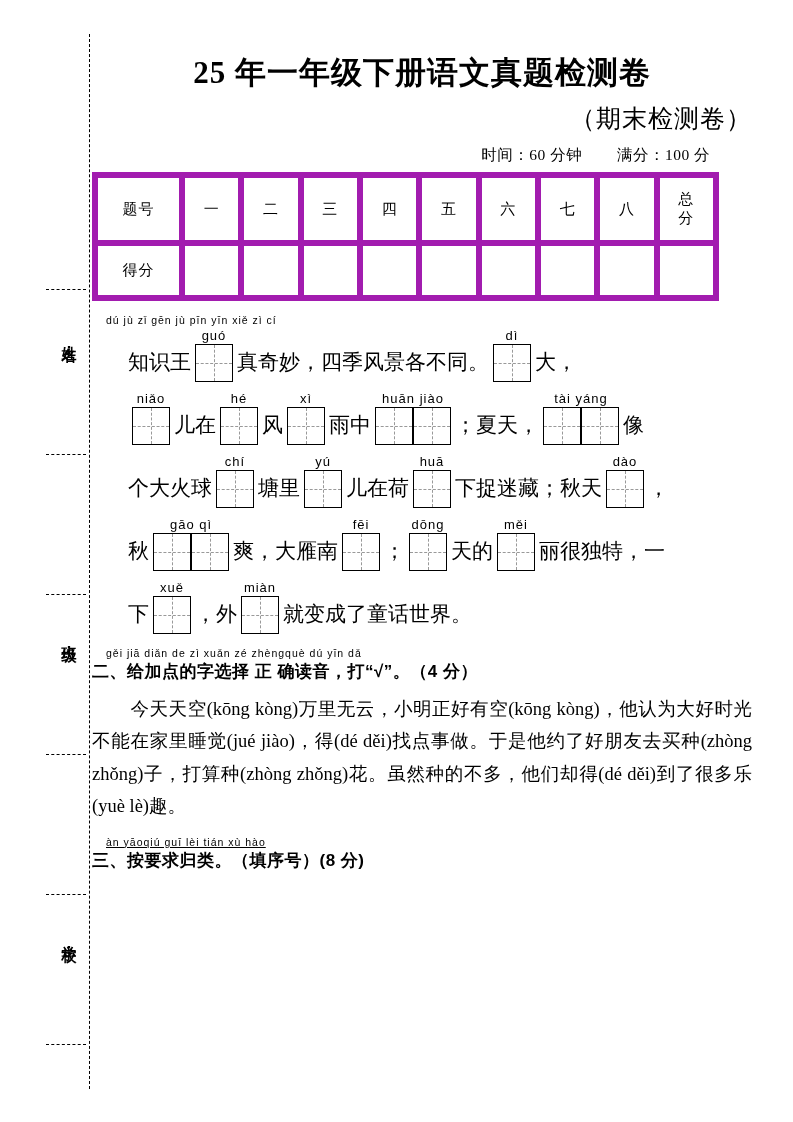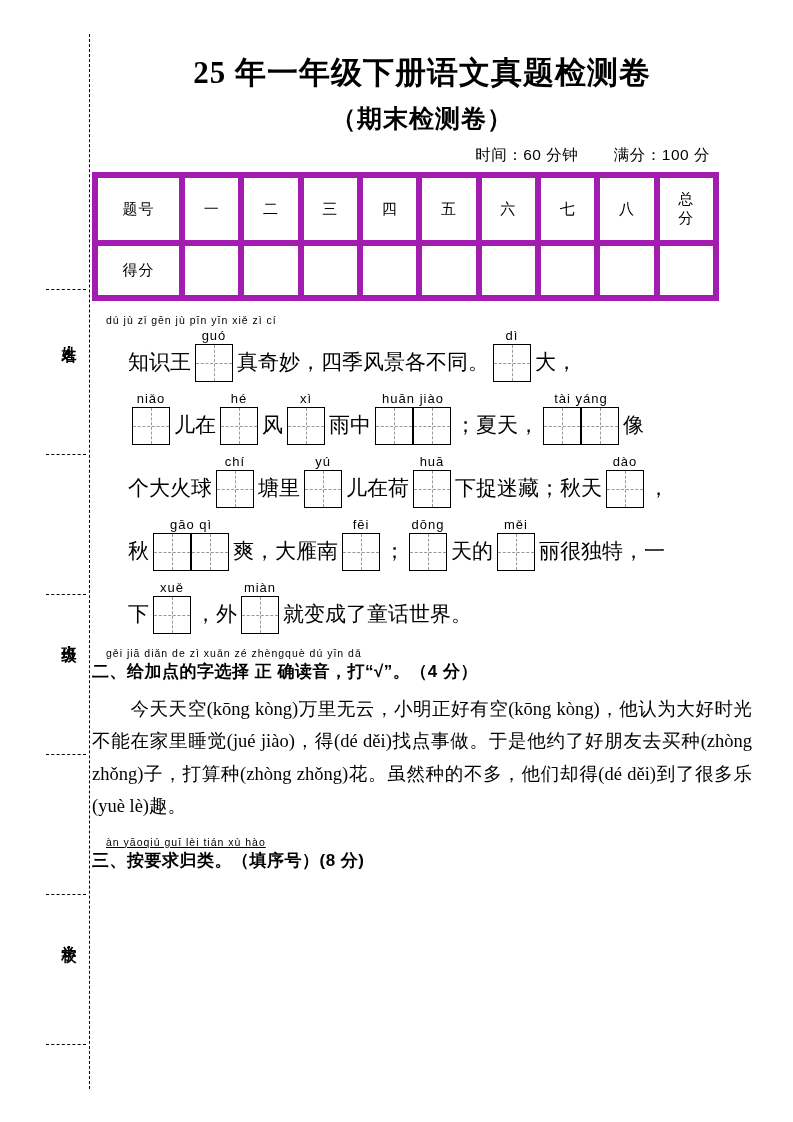--- a/index.html
+++ b/index.html
@@ -64,30 +64,30 @@
 
   .title {
     text-align: center;
     font-size: 31px;
     font-weight: bold;
     font-family: "Liberation Serif", serif;
     letter-spacing: 1px;
     margin: 12px 0 2px 0;
   }
   .subtitle {
-    text-align: center;
+    text-align: right;
     font-size: 25px;
-    font-weight: bold;
+    font-weight: normal;
     letter-spacing: 1px;
     margin: 8px 0 10px 0;
   }
   .meta-line {
     text-align: right;
     font-size: 15.5px;
-    font-family: Liberation Sans, sans-serif;
+    font-family: Liberation Serif, serif;
     padding-right: 42px;
     margin-bottom: 6px;
     letter-spacing: 0.5px;
   }
   .meta-line .gap { display: inline-block; width: 26px; }
 
   
   table.score {
     border-collapse: collapse;
     width: 627px;

